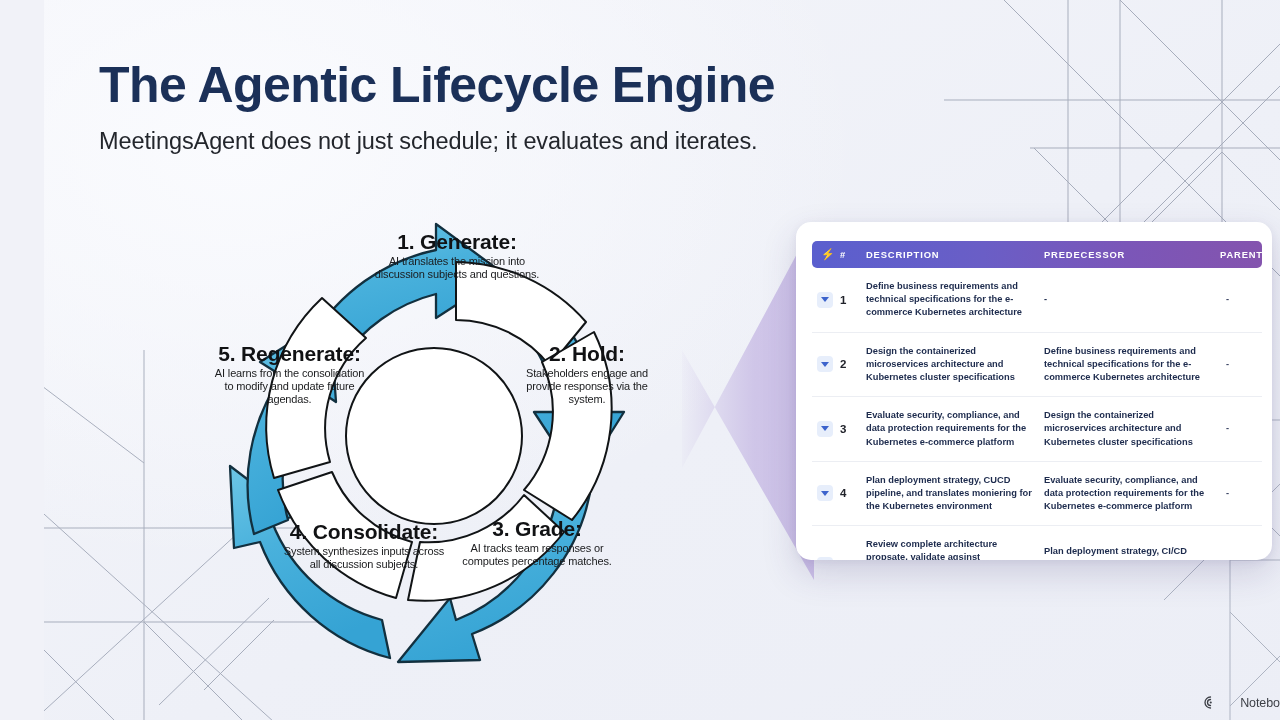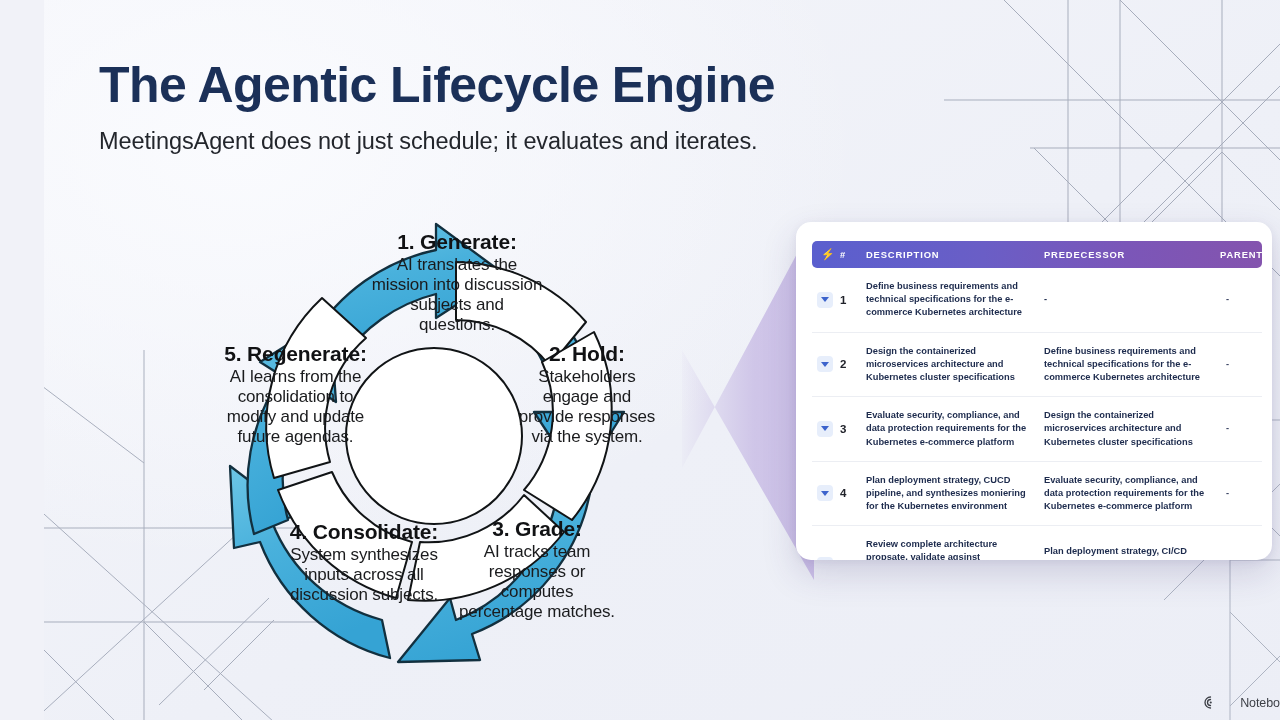--- a/index.html
+++ b/index.html
@@ -78,30 +78,30 @@
     letter-spacing: -0.15px;
   }
   .step-label .step-title {
     font-weight: bold;
     font-size: 21px;
     display: block;
     color: #111214;
     margin-bottom: 1px;
   }
   .step-label .step-desc {
-    font-size: 17px;
+    font-size: 11px;
     display: block;
     color: #1a1b1d;
   }
 
   #step-1 { left: 177px; top: 40px;  width: 172px; }
   #step-2 { left: 320px; top: 152px; width: 146px; }
   #step-3 { left: 263px; top: 327px; width: 160px; }
   #step-4 { left: 85px;  top: 330px; width: 170px; }
-  #step-5 { left: 25px;  top: 152px; width: 153px; }
+  #step-5 { left: 19px;  top: 152px; width: 153px; }
 
   
   #beam {
     position: absolute;
     left: 600px; top: 200px;
     width: 400px; height: 400px;
     pointer-events: none;
   }
 
   
@@ -421,21 +421,21 @@
           <td class="cell-pred">Design the containerized microservices architecture and Kubernetes cluster specifications</td>
           <td class="cell-parent">-</td>
         </tr>
         <tr>
           <td class="cell-toggle">
             <div class="toggle-btn">
                 <i class="caret"></i>
               </div>
           </td>
           <td class="cell-num">4</td>
-          <td class="cell-desc">Plan deployment strategy, CUCD pipeline, and synthesizes moniering for the Kubernetes environment</td>
+          <td class="cell-desc">Plan deployment strategy, CUCD pipeline, and translates moniering for the Kubernetes environment</td>
           <td class="cell-pred">Evaluate security, compliance, and data protection requirements for the Kubernetes e-commerce platform</td>
           <td class="cell-parent">-</td>
         </tr>
         <tr>
           <td class="cell-toggle">
             <div class="toggle-btn">
                 <i class="caret"></i>
               </div>
           </td>
           <td class="cell-num">5</td>

